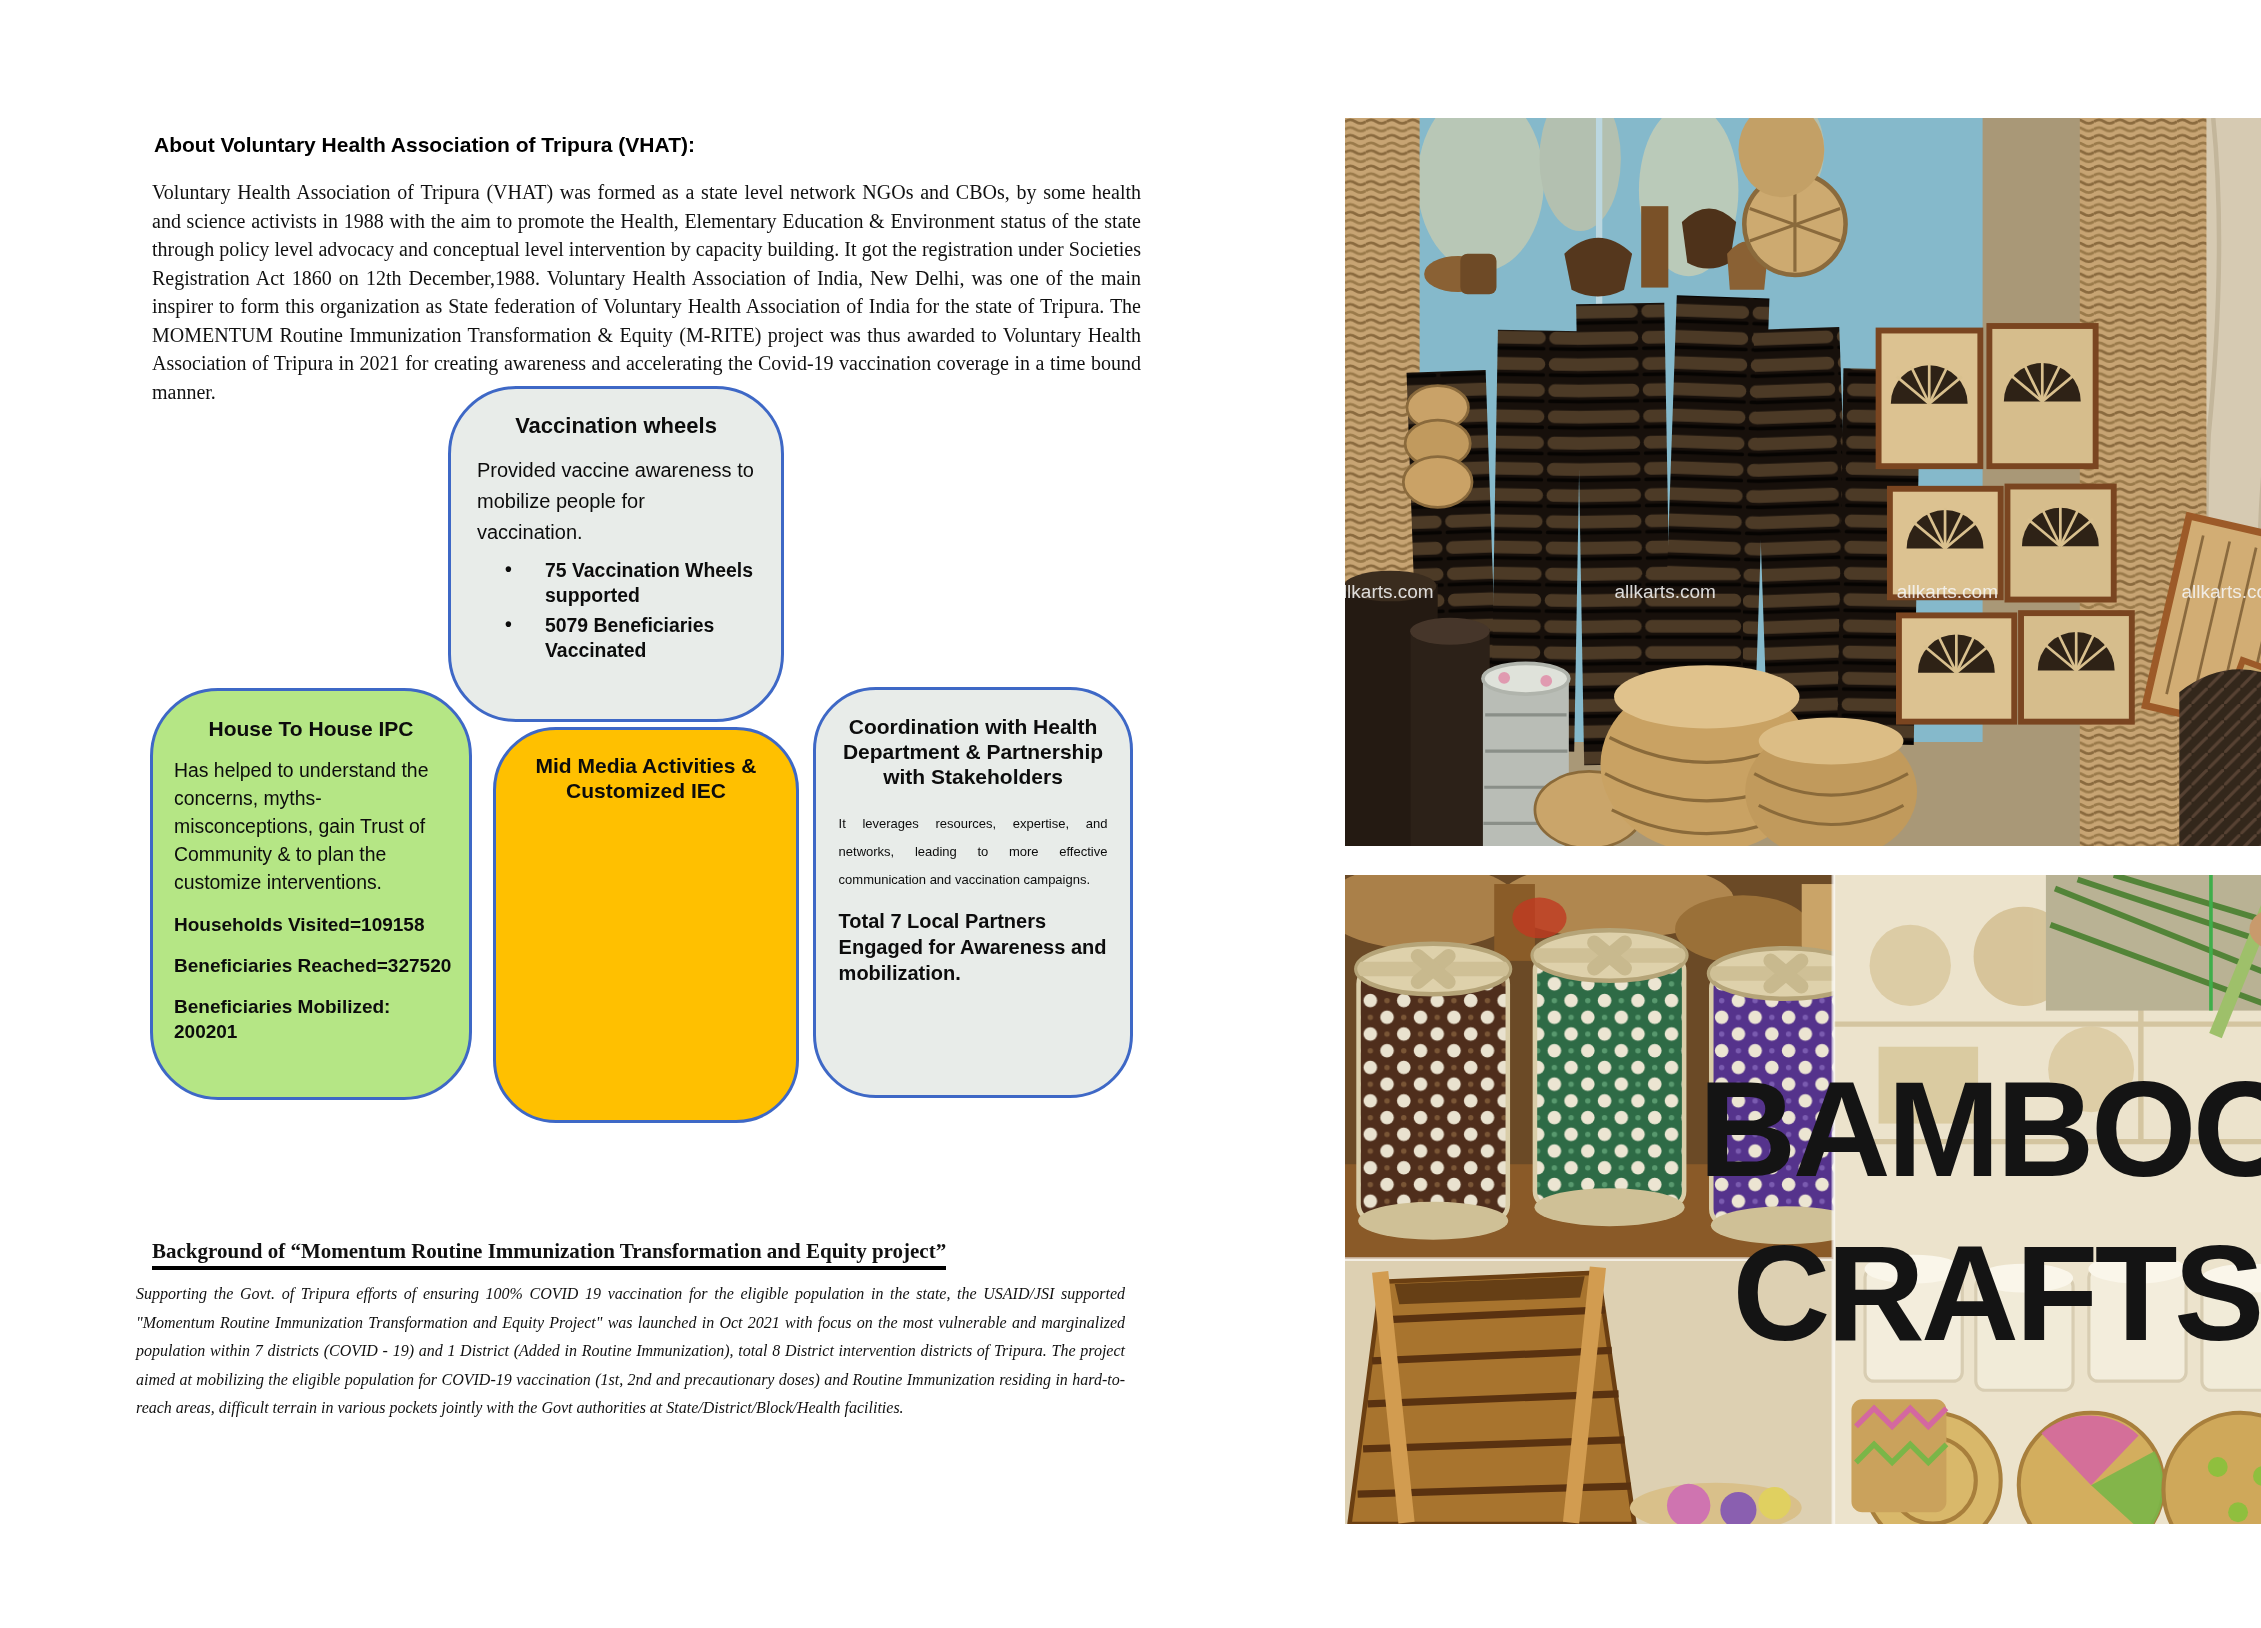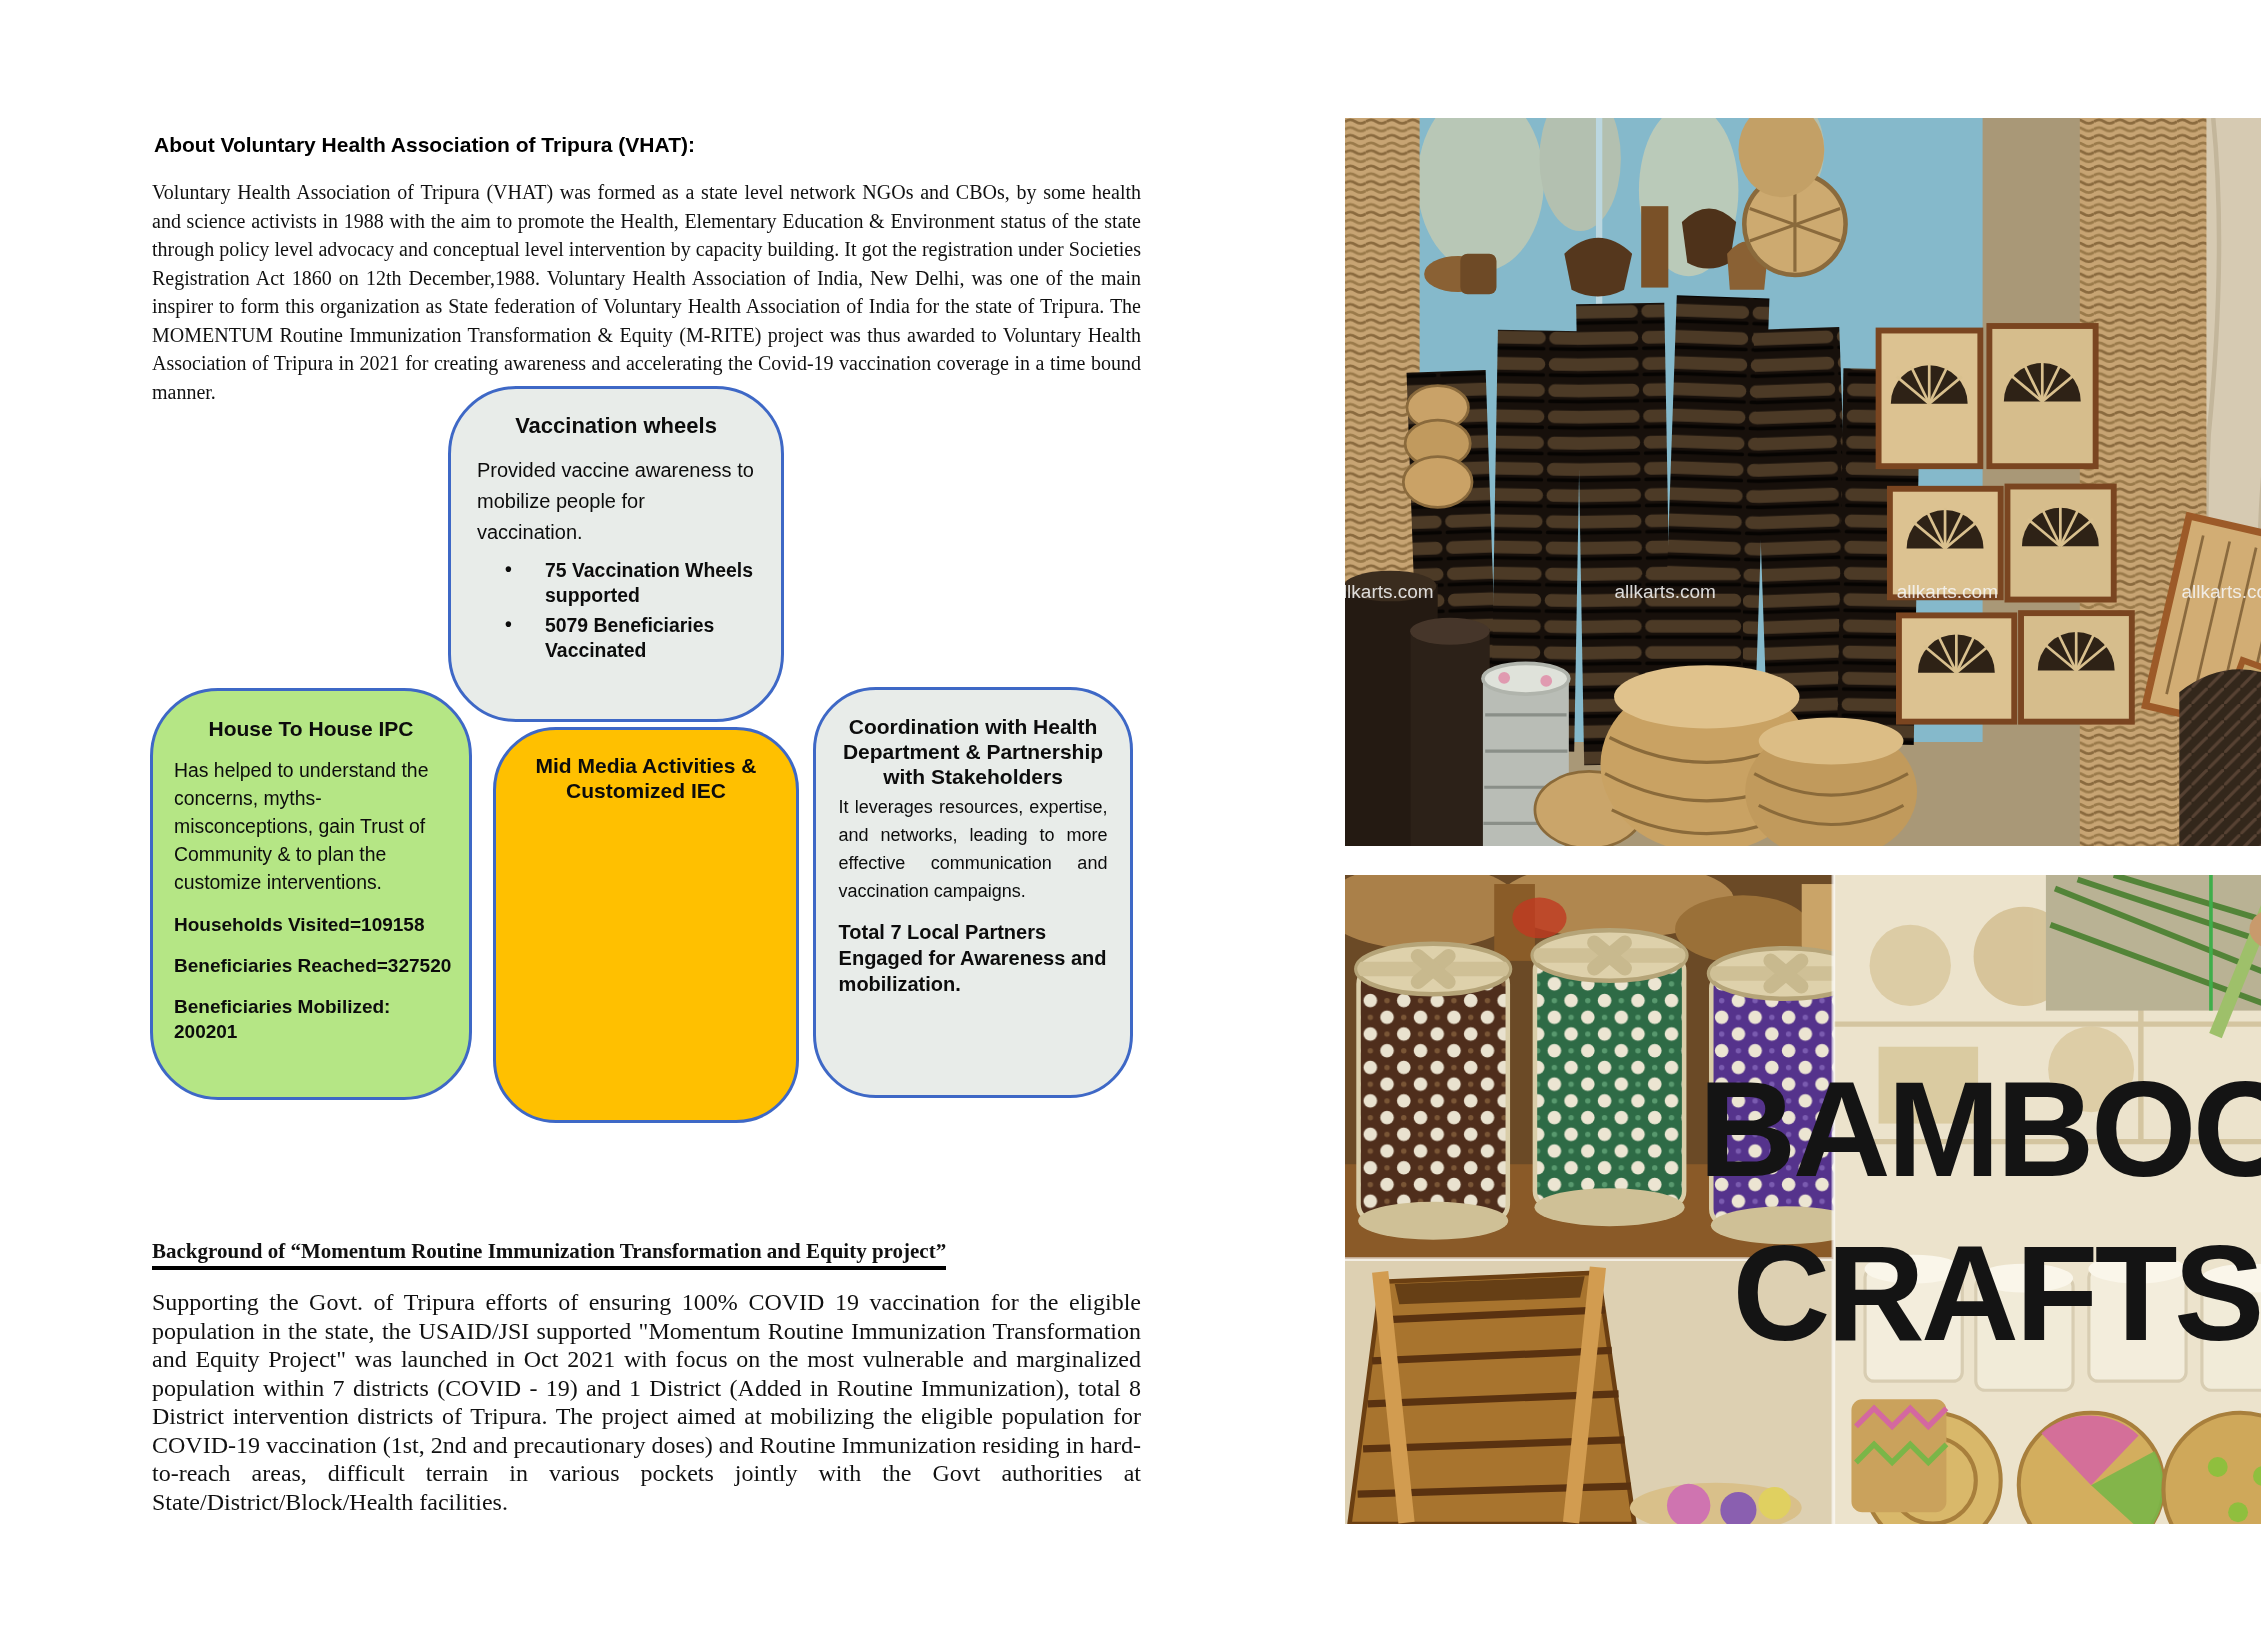--- a/index.html
+++ b/index.html
@@ -35,27 +35,27 @@
   .house-body{margin-top:14.5px;font-size:19.4px;line-height:28px;}
   .house-stat{margin-top:16.3px;font-weight:bold;font-size:19px;line-height:25px;}
   .nowrap{white-space:nowrap;}
 
   .card.mid{left:493px;top:699px;width:306px;height:396px;background:var(--orange);
         border-radius:63px;padding:22.6px 22.6px;margin-top:28px;}
   .mid-body{margin-top:13.6px;font-family:"Liberation Serif",serif;font-size:19.4px;line-height:27px;}
 
   .card.coord{left:813px;top:687px;width:320px;height:411px;background:var(--gray);
         border-radius:63px;padding:23.5px 22.6px;}
-  .coord-body{margin-top:4px;font-size:18px;line-height:28px;text-align:justify;}
+  .coord-body{margin-top:21px;font-size:13px;line-height:28px;text-align:justify;}
   .coord-stat{margin-top:14.5px;font-weight:bold;font-size:20px;line-height:26px;}
 
   .bg-heading{left:152px;top:1221px;width:1018px;font-family:"Liberation Serif",serif;
         font-weight:bold;font-size:21px;line-height:27px;}
   .bg-heading span{border-bottom:4.1px solid #000;padding-bottom:2.3px;}
-  .bg-para1{left:152px;top:1264px;width:989px;font-size:24px;line-height:28.5px;text-align:justify;}
+  .bg-para1{left:136px;top:1264px;width:989px;font-size:16px;line-height:28.5px;text-align:justify;font-style:italic;}
   .bg-para2{left:152px;top:1478px;width:989px;font-size:20px;line-height:28.5px;text-align:justify;}
 
   .photo{position:absolute;overflow:hidden;}
   .photo svg{display:block;width:100%;height:100%;}
   .photo-top{left:1345px;top:118px;width:979px;height:728px;}
   .photo-bottom{left:1345px;top:875px;width:979px;height:649px;}
 </style>
 </head>
 <body>
 

